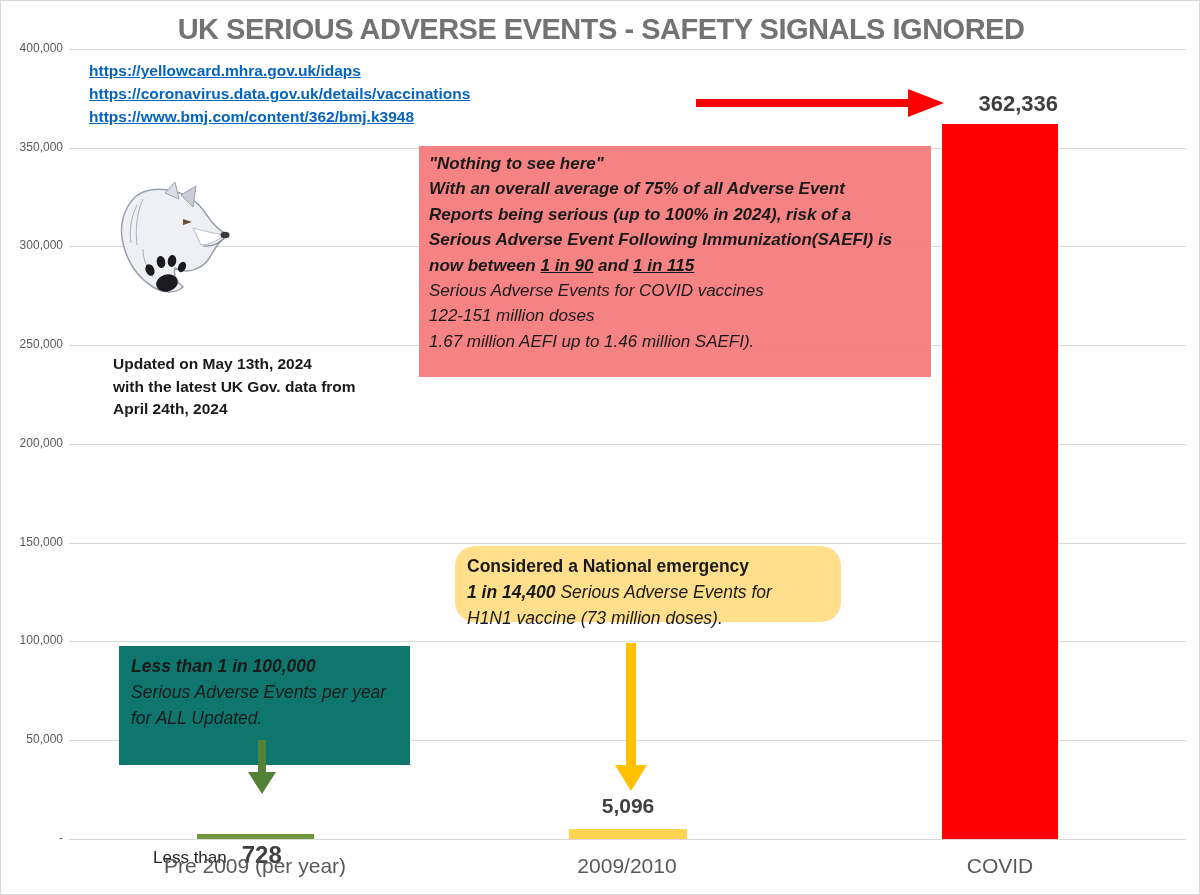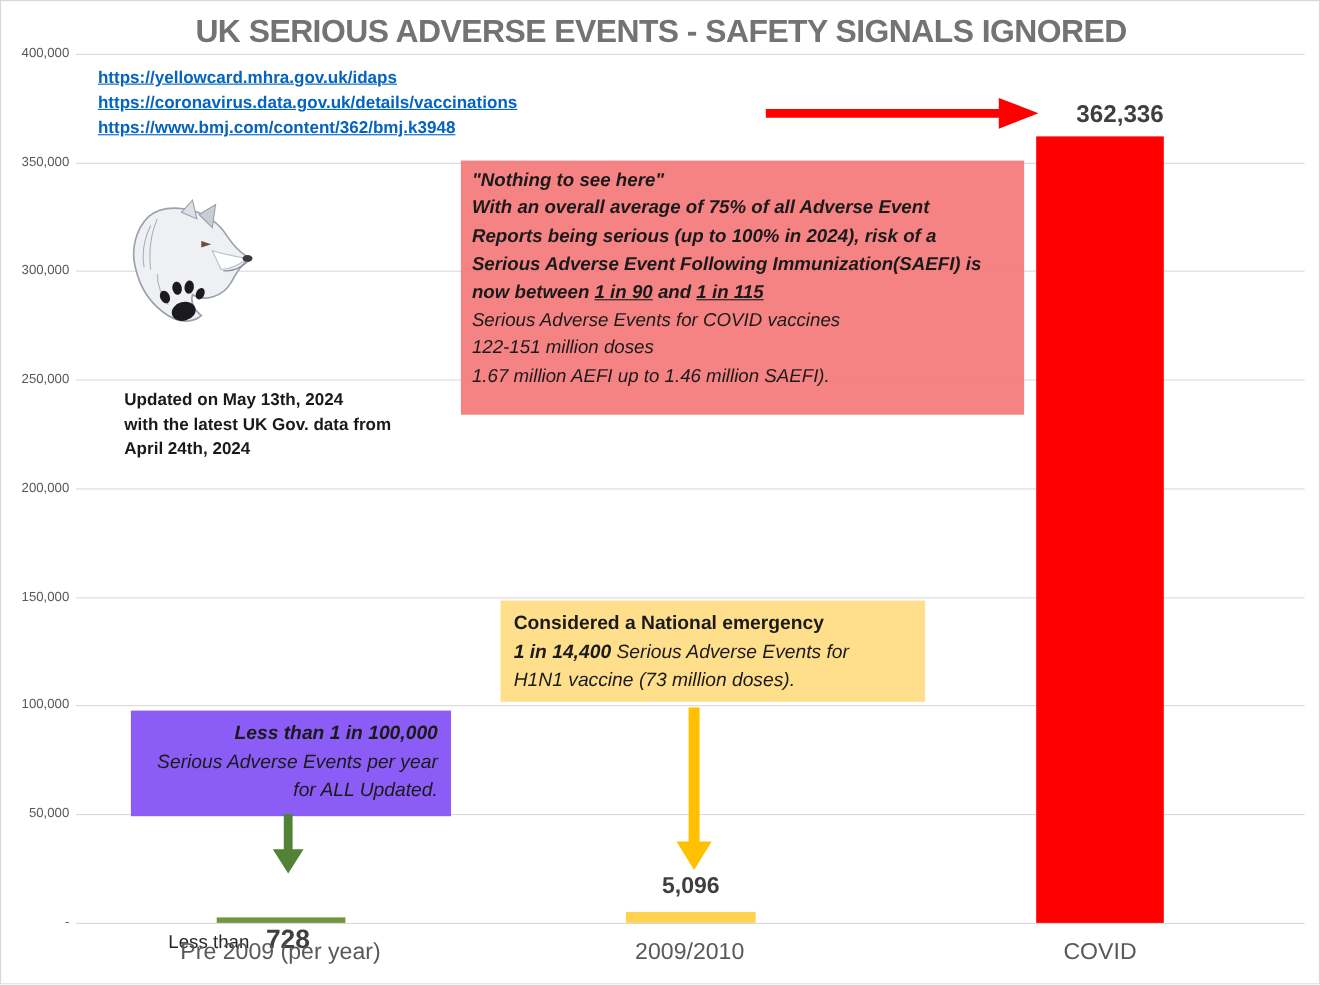--- a/index.html
+++ b/index.html
@@ -22,27 +22,27 @@
     text-decoration:underline;line-height:23px;}
   
   .updated-note{position:absolute;left:112px;top:352px;font-size:15.5px;
     font-weight:700;color:#1a1a1a;line-height:22.5px;}
   
   .ann{position:absolute;box-sizing:border-box;color:#1a1a1a;}
   .red-box{left:418px;top:145px;width:512px;height:231px;background:rgba(244,120,120,0.92);
     padding:5px 10px;font-size:17px;line-height:25.4px;font-style:italic;}
   .red-box .b{font-weight:700;}
   .u{text-decoration:underline;}
-  .yellow-box{left:454px;top:545px;width:386px;height:92px;background:#FFDF8C;
-    padding:7px 12px;font-size:17.5px;line-height:26px;}
+  .yellow-box{left:454px;top:545px;width:386px;height:76px;background:#FFDF8C;
+    padding:7px 12px;font-size:17.5px;line-height:26px;border-radius:20px;}
   .yellow-box .hd{font-weight:700;font-style:normal;}
   .yellow-box .it{font-style:italic;}
   .yellow-box .bi{font-weight:700;font-style:italic;}
-  .green-box{left:118px;top:645px;width:291px;height:96px;background:#8b5cf6;
-    padding:7px 12px;font-size:17.5px;line-height:26px;font-style:italic;text-align:right;}
+  .green-box{left:118px;top:645px;width:291px;height:119px;background:#0f766e;
+    padding:7px 12px;font-size:17.5px;line-height:26px;font-style:italic;}
   .green-box .b{font-weight:700;}
   
   .bar{position:absolute;}
   .bar-pre{left:196px;top:833px;width:117px;height:5px;background:#71963F;}
   .bar-h1n1{left:568px;top:828px;width:118px;height:10px;background:#FFD34F;}
   .bar-covid{left:941px;top:123px;width:116px;height:715px;background:#FF0000;}
   
   .val{position:absolute;font-weight:700;color:#3f3f3f;}
   .val-pre{left:152px;top:801px;display:flex;align-items:baseline;gap:15px;}
   .val-pre .prefix{font-weight:400;font-size:17px;color:#262626;}

